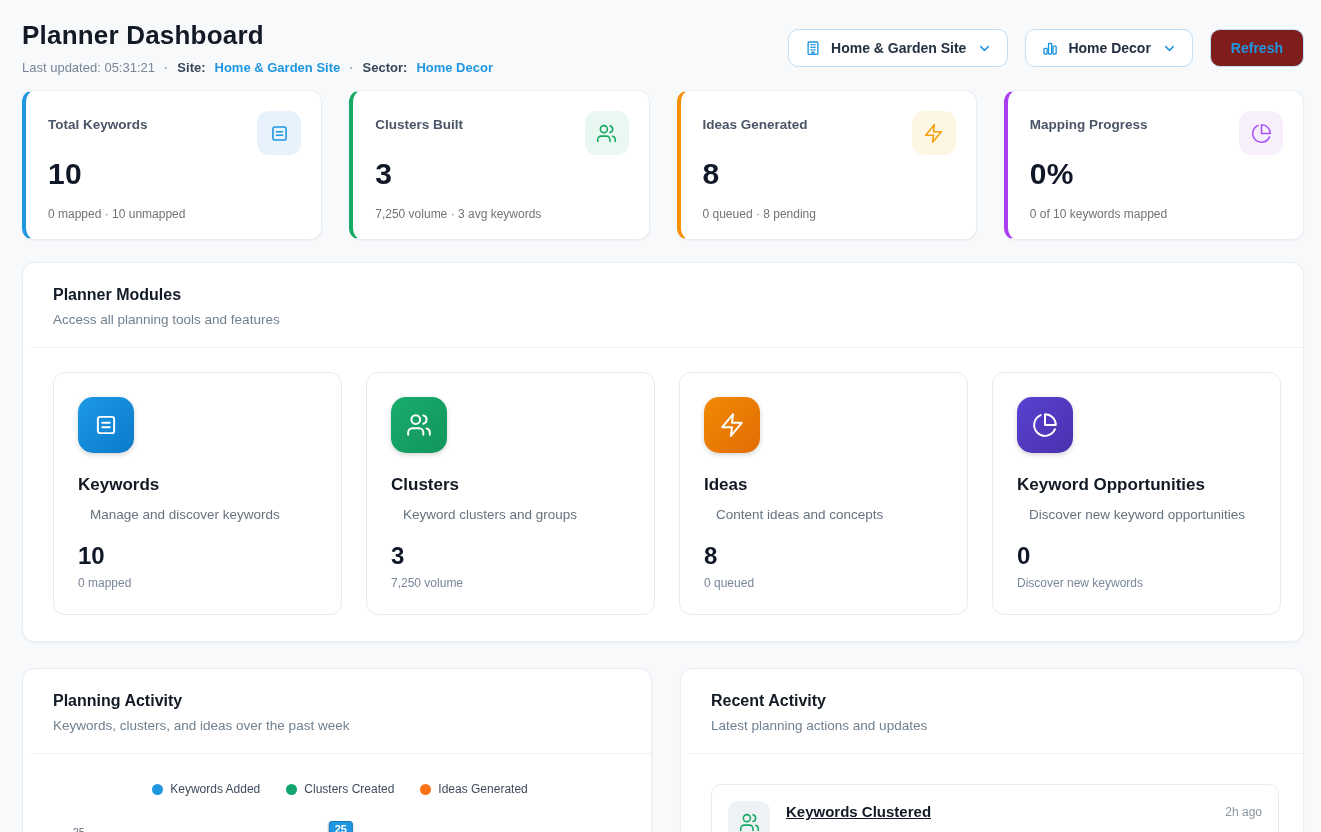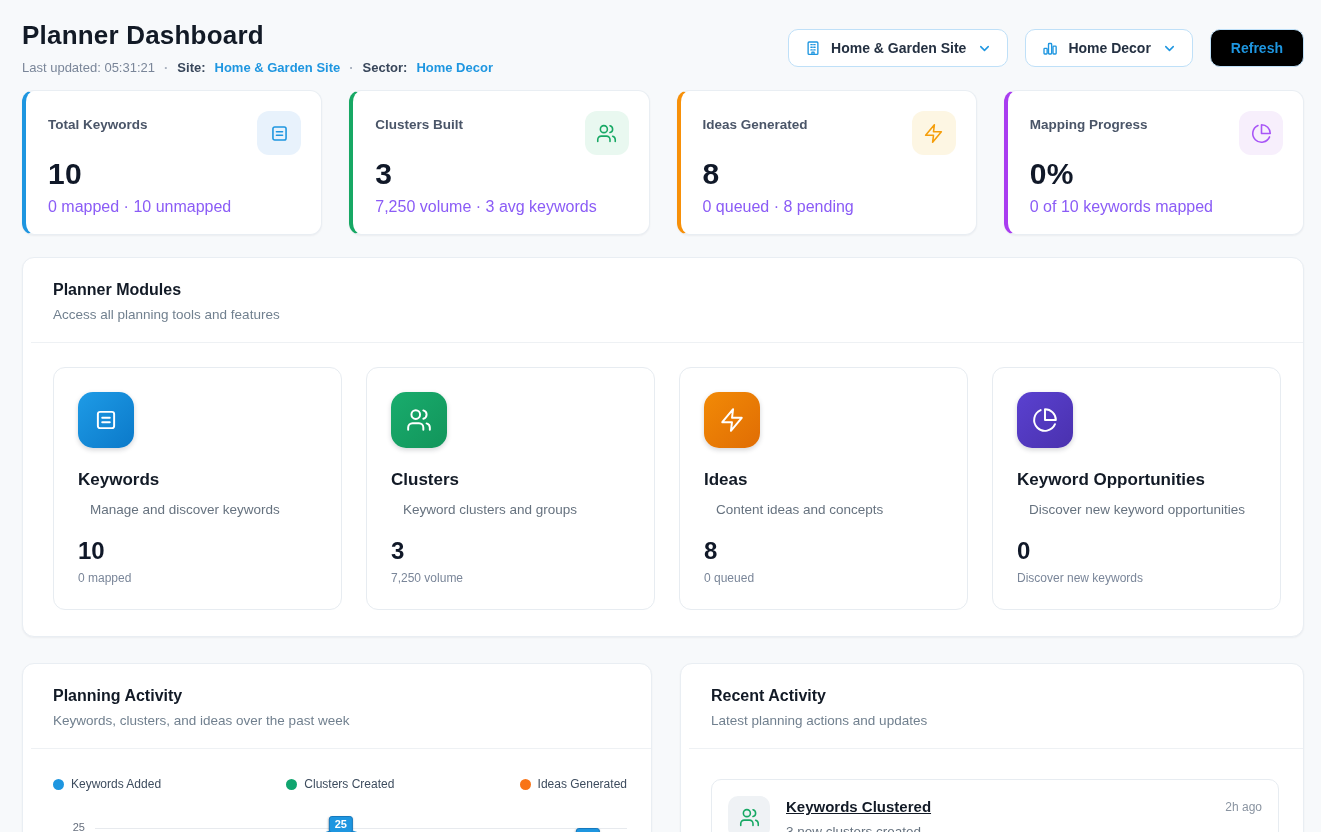--- a/index.html
+++ b/index.html
@@ -18,37 +18,37 @@
   .meta-label { color:#38465a; font-weight:700; }
   .meta-link { color:#1e96e0; font-weight:700; text-decoration:none; cursor:pointer; }
   .meta-dot { color:#a8b1bf; font-weight:700; }
   .header-actions { display:flex; gap:17px; margin-top:9px; }
   .selector-btn, .refresh-btn {
     display:flex; align-items:center; gap:9px;
     height:38px; padding:0 15px;
     background:#ffffff; border:1px solid #bfe0f8; border-radius:10px;
     font-family:inherit; font-size:14px; font-weight:700; color:#243041; cursor:pointer;
   }
-  .refresh-btn { color:#1e96e0; padding:0 20px; background:#000000; }
+  .refresh-btn { color:#1e96e0; padding:0 20px; background:#7f1d1d; }
   .btn-icon { display:flex; color:#1e96e0; }
   .chev { display:flex; color:#1e96e0; margin-left:2px; }
 
   
   .stats-grid { display:grid; grid-template-columns:repeat(4,1fr); gap:27px; margin-top:15px; }
   .stat-card {
     position:relative; background:#fff; border:1px solid #e9eef3; border-radius:12px;
     border-left:4px solid var(--accent,#1e96e0);
     padding:20px 20px 18px 22px; min-height:130px;
     box-shadow:0 1px 2px rgba(16,24,40,.05);
   }
   .stat-top { display:flex; justify-content:space-between; align-items:flex-start; }
   .stat-title { font-size:13.5px; color:#4a5568; font-weight:600; padding-top:6px; }
   .stat-chip { width:44px; height:44px; border-radius:12px; display:flex; align-items:center; justify-content:center; }
   .stat-value { font-size:30px; font-weight:800; color:#101828; margin-top:2px; letter-spacing:.3px; }
-  .stat-sub { font-size:16px; color:#8b5cf6; margin-top:7px; }
+  .stat-sub { font-size:12px; color:#737373; margin-top:16px; }
 
   
   .panel { background:#fff; border:1px solid #e9eef3; border-radius:12px; box-shadow:0 1px 2px rgba(16,24,40,.05);padding-left:8px; }
   .panel-head { padding:23px 24px 20px 22px; border-bottom:1px solid #eef1f4; }
   .panel-title { font-size:16px; font-weight:800; color:#121a26; }
   .panel-sub { font-size:13.5px; color:#71808f; margin-top:8px; }
 
   .modules-panel { margin-top:22px; }
   .modules-grid { display:grid; grid-template-columns:repeat(4,1fr); gap:24px; padding:24px 22px 26px; }
   .module-card {
@@ -64,21 +64,21 @@
   .module-desc { font-size:13.5px; color:#66727f; margin-top:12px;margin-left:12px; }
   .module-value { font-size:24px; font-weight:800; color:#101828; margin-top:20px; }
   .module-label { font-size:12px; color:#7a8699; margin-top:6px; }
 
   
   .bottom-grid { display:grid; grid-template-columns:630px 1fr; gap:28px; margin-top:26px; }
   .bottom-grid .panel { height:420px; }
   .panel-body { padding:20px 24px 0 22px; }
 
   
-  .legend { display:flex; justify-content:space-between; gap:26px; margin:8px 0 16px; }
+  .legend { display:flex; justify-content:center; gap:26px; margin:8px 0 16px; }
   .legend-item { display:flex; align-items:center; gap:7px; font-size:12px; color:#3d4c5e; }
   .legend-dot { width:11px; height:11px; border-radius:50%; }
   .chart-row { display:flex; align-items:flex-start; }
   .ytick { width:42px; text-align:right; padding-right:10px; font-size:11px; color:#666f7e; margin-top:14px; }
   .plot { position:relative; flex:1; height:42px; }
   .gridline { position:absolute; left:0; right:0; top:21px; height:1px; background:#e7eaee; }
   .plot svg { position:absolute; inset:0; }
   .point-badge {
     position:absolute; transform:translateX(-50%);
     background:#1e96e0; border:1px solid #1579be; border-radius:3px;

